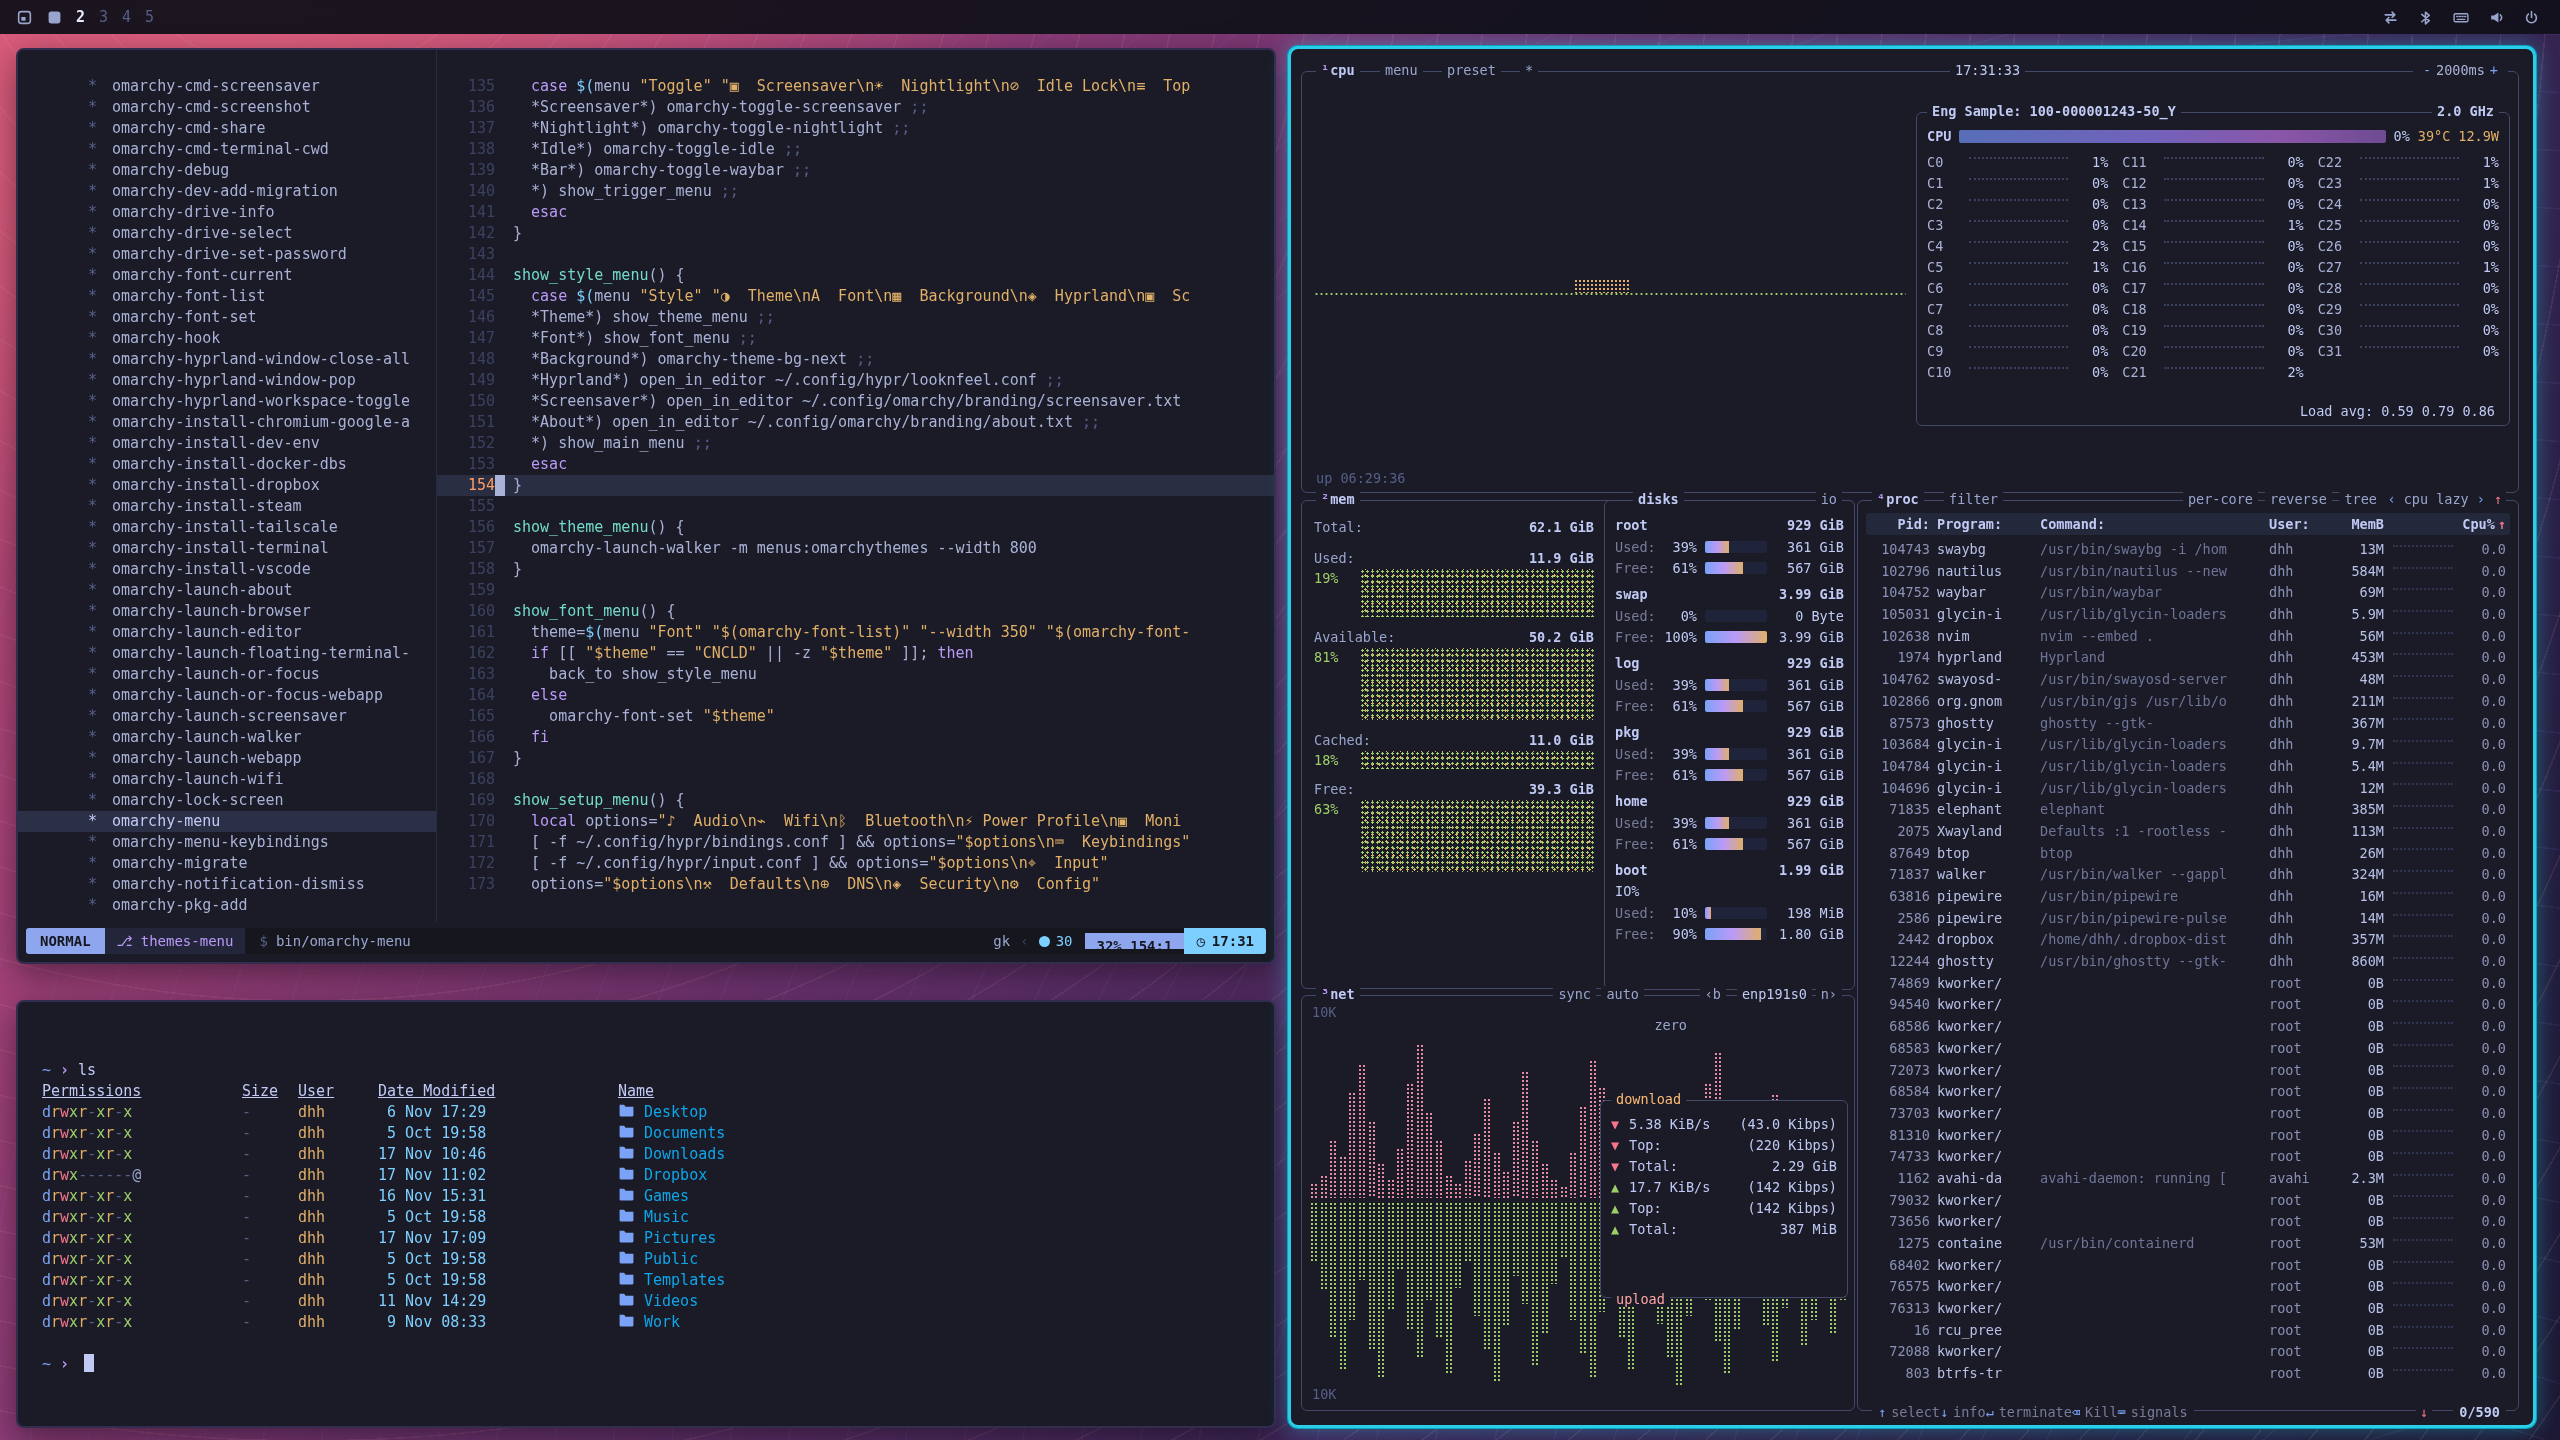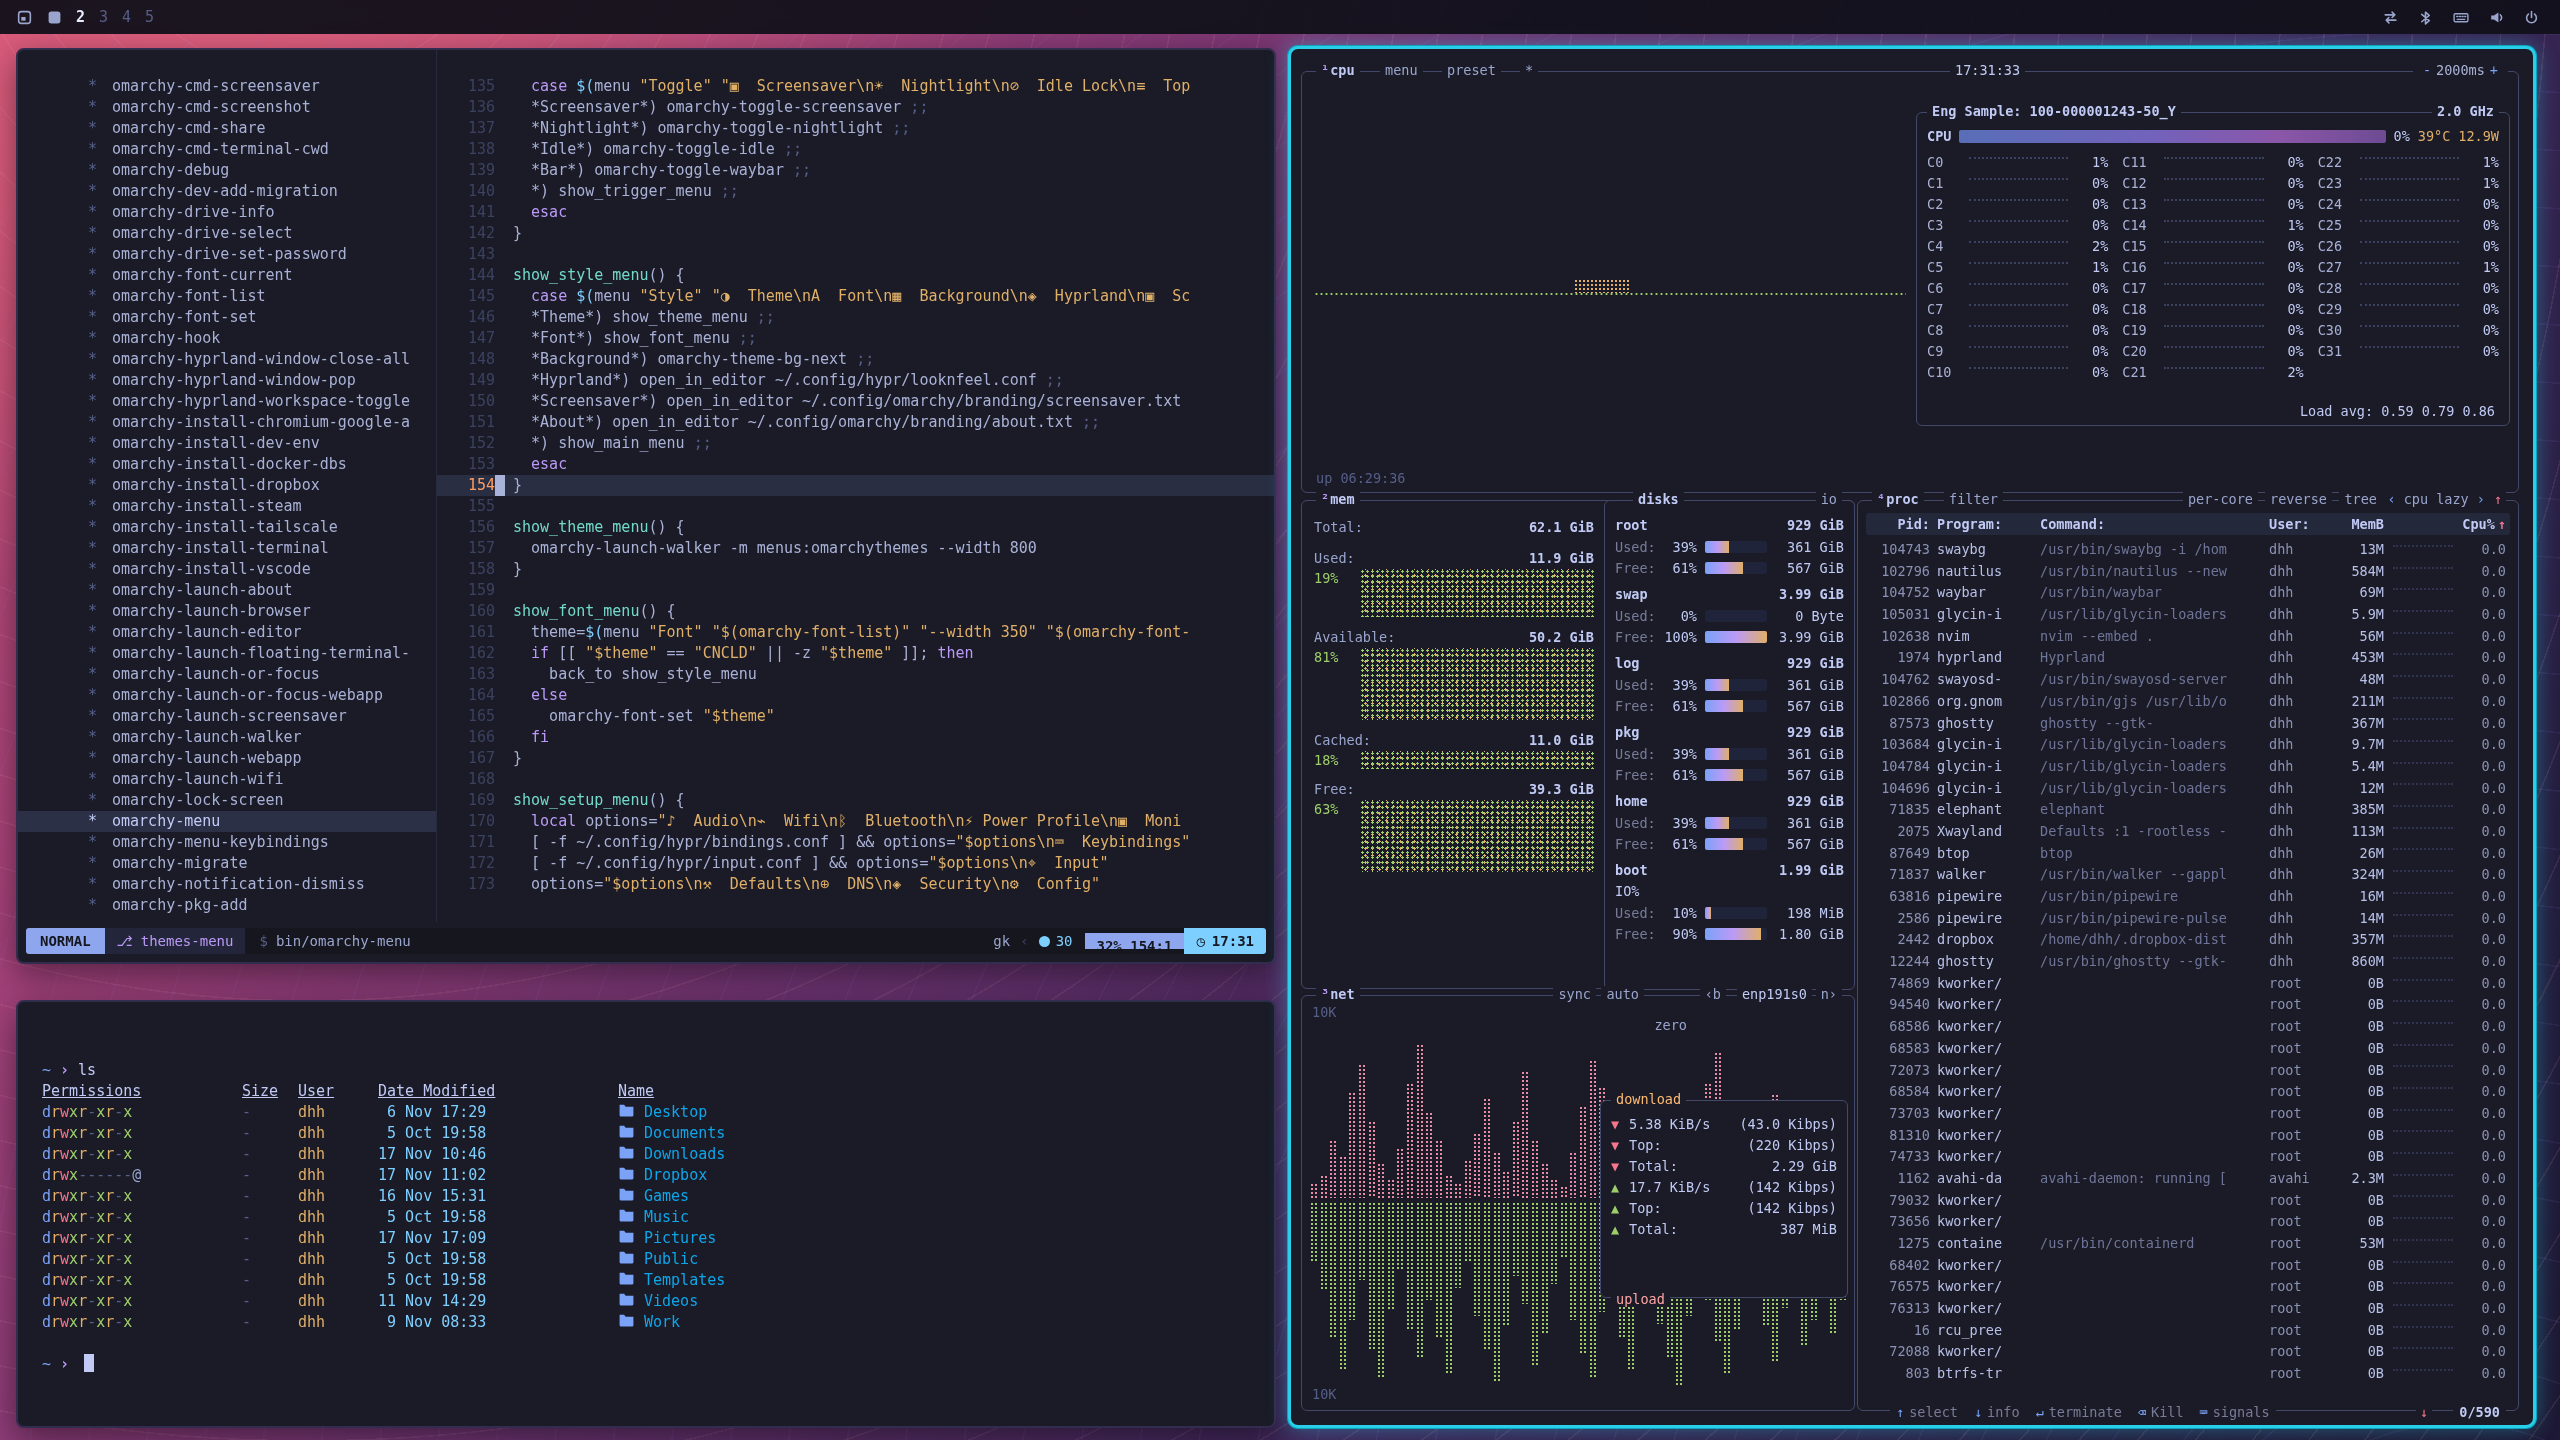--- a/index.html
+++ b/index.html
@@ -136,21 +136,21 @@
   #phead{position:absolute;left:8px;right:8px;top:12px;height:22px;background:#24283b;border-radius:3px;
     color:#c0caf5;font-weight:bold;padding:0 4px;}
   #phead .h-pid,#phead .h-mem,#phead .h-cpu{text-align:right;}
   .h-cpu b{color:#f7768e;margin-left:3px;}
   #prows{position:absolute;left:8px;right:8px;top:38px;bottom:22px;overflow:hidden;padding:0 4px;}
   .prow{height:21.7px;line-height:21.7px;cursor:default;}
   .c-pid{text-align:right;color:#8a91b4;} .c-prog{color:#b8c0e8;} .c-cmd{color:#6f7599;overflow:hidden;white-space:nowrap;}
   .c-user{color:#8a91b4;} .c-mem{text-align:right;color:#b8c0e8;}
   .c-lead{border-bottom:2px dotted #2f3450;transform:translateY(-4px);margin:0 2px;}
   .c-cpu{text-align:right;color:#8a91b4;}
-  #pfoot{position:absolute;bottom:-10px;left:32px;display:flex;gap:16px;background:#1a1b26;padding:0 6px;color:#787c99;}
+  #pfoot{position:absolute;bottom:-10px;left:14px;display:flex;background:#1a1b26;padding:0 6px;color:#787c99;}
   .pf-k{color:#7aa2f7;margin-right:5px;}
   #psel{position:absolute;bottom:-10px;right:12px;background:#1a1b26;padding:0 6px;color:#c0caf5;font-weight:bold;}
   #pscroll-dn{position:absolute;bottom:-10px;right:86px;background:#1a1b26;padding:0 4px;color:#f7768e;}
   #pscroll-up{position:absolute;top:-10px;right:12px;background:#1a1b26;padding:0 4px;color:#f7768e;}
   .sortsel i{font-style:normal;color:#7aa2f7;}
 </style>
 </head>
 <body>
 
 <div id="topbar">

